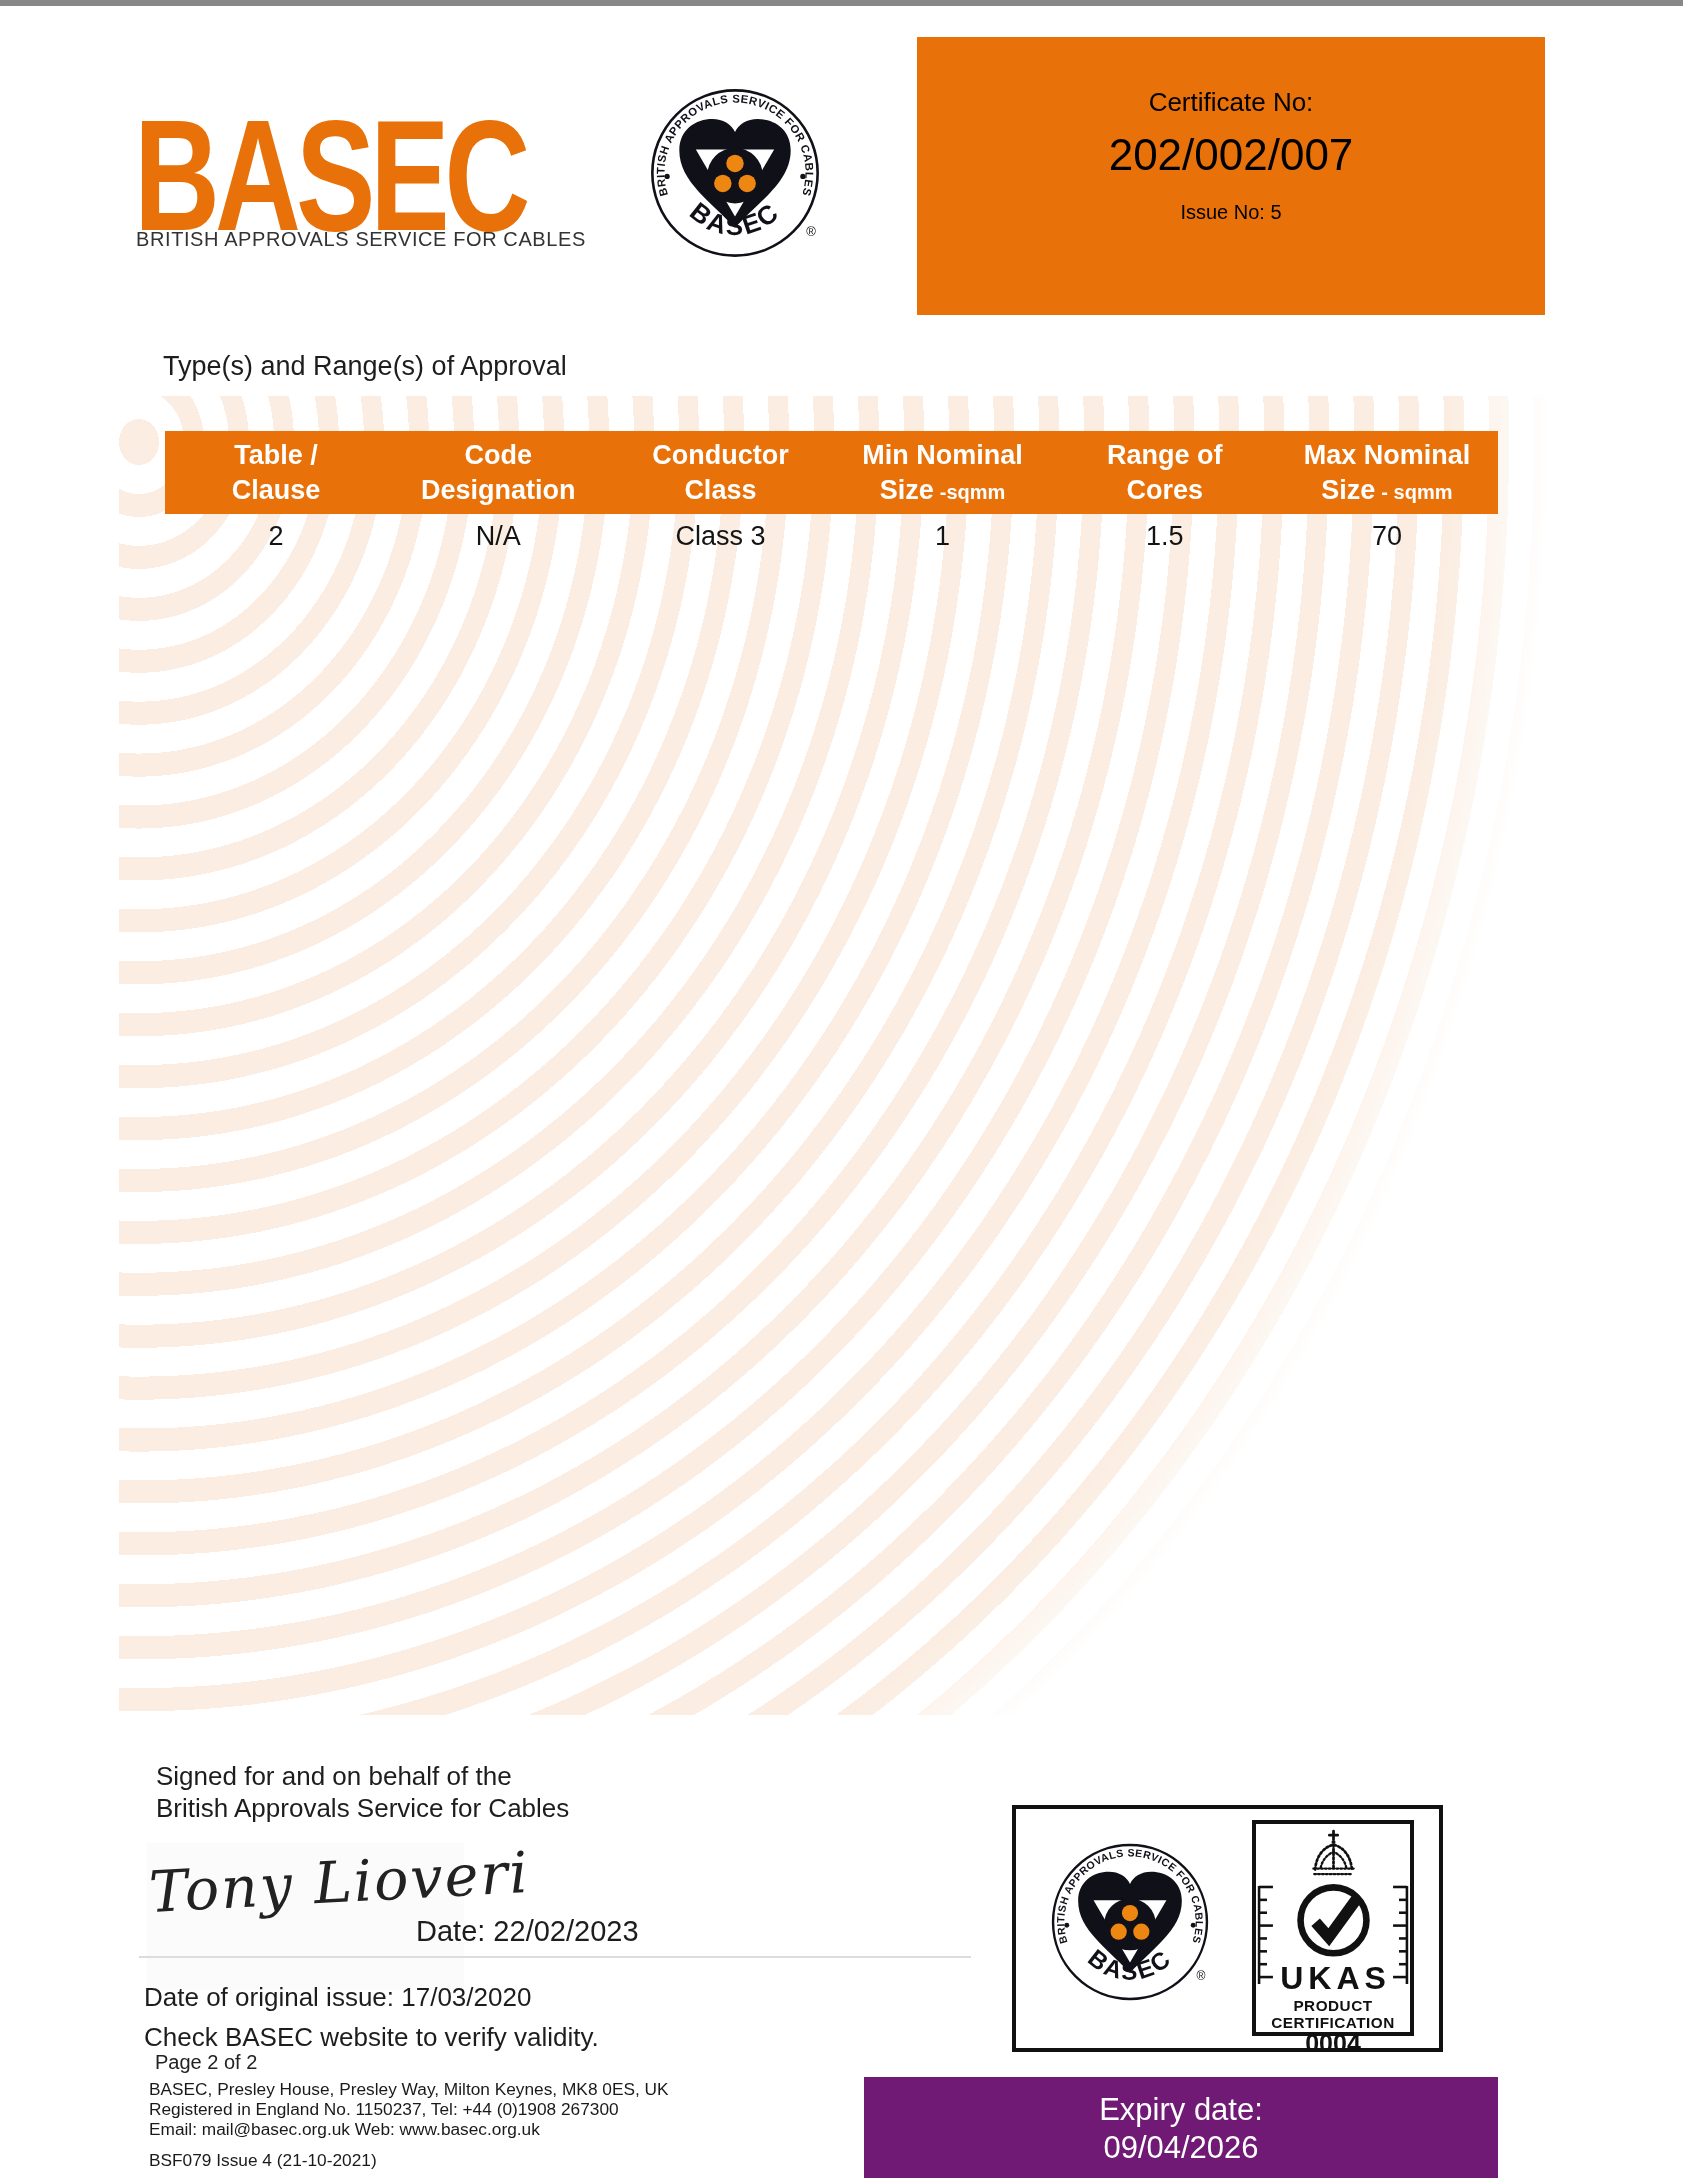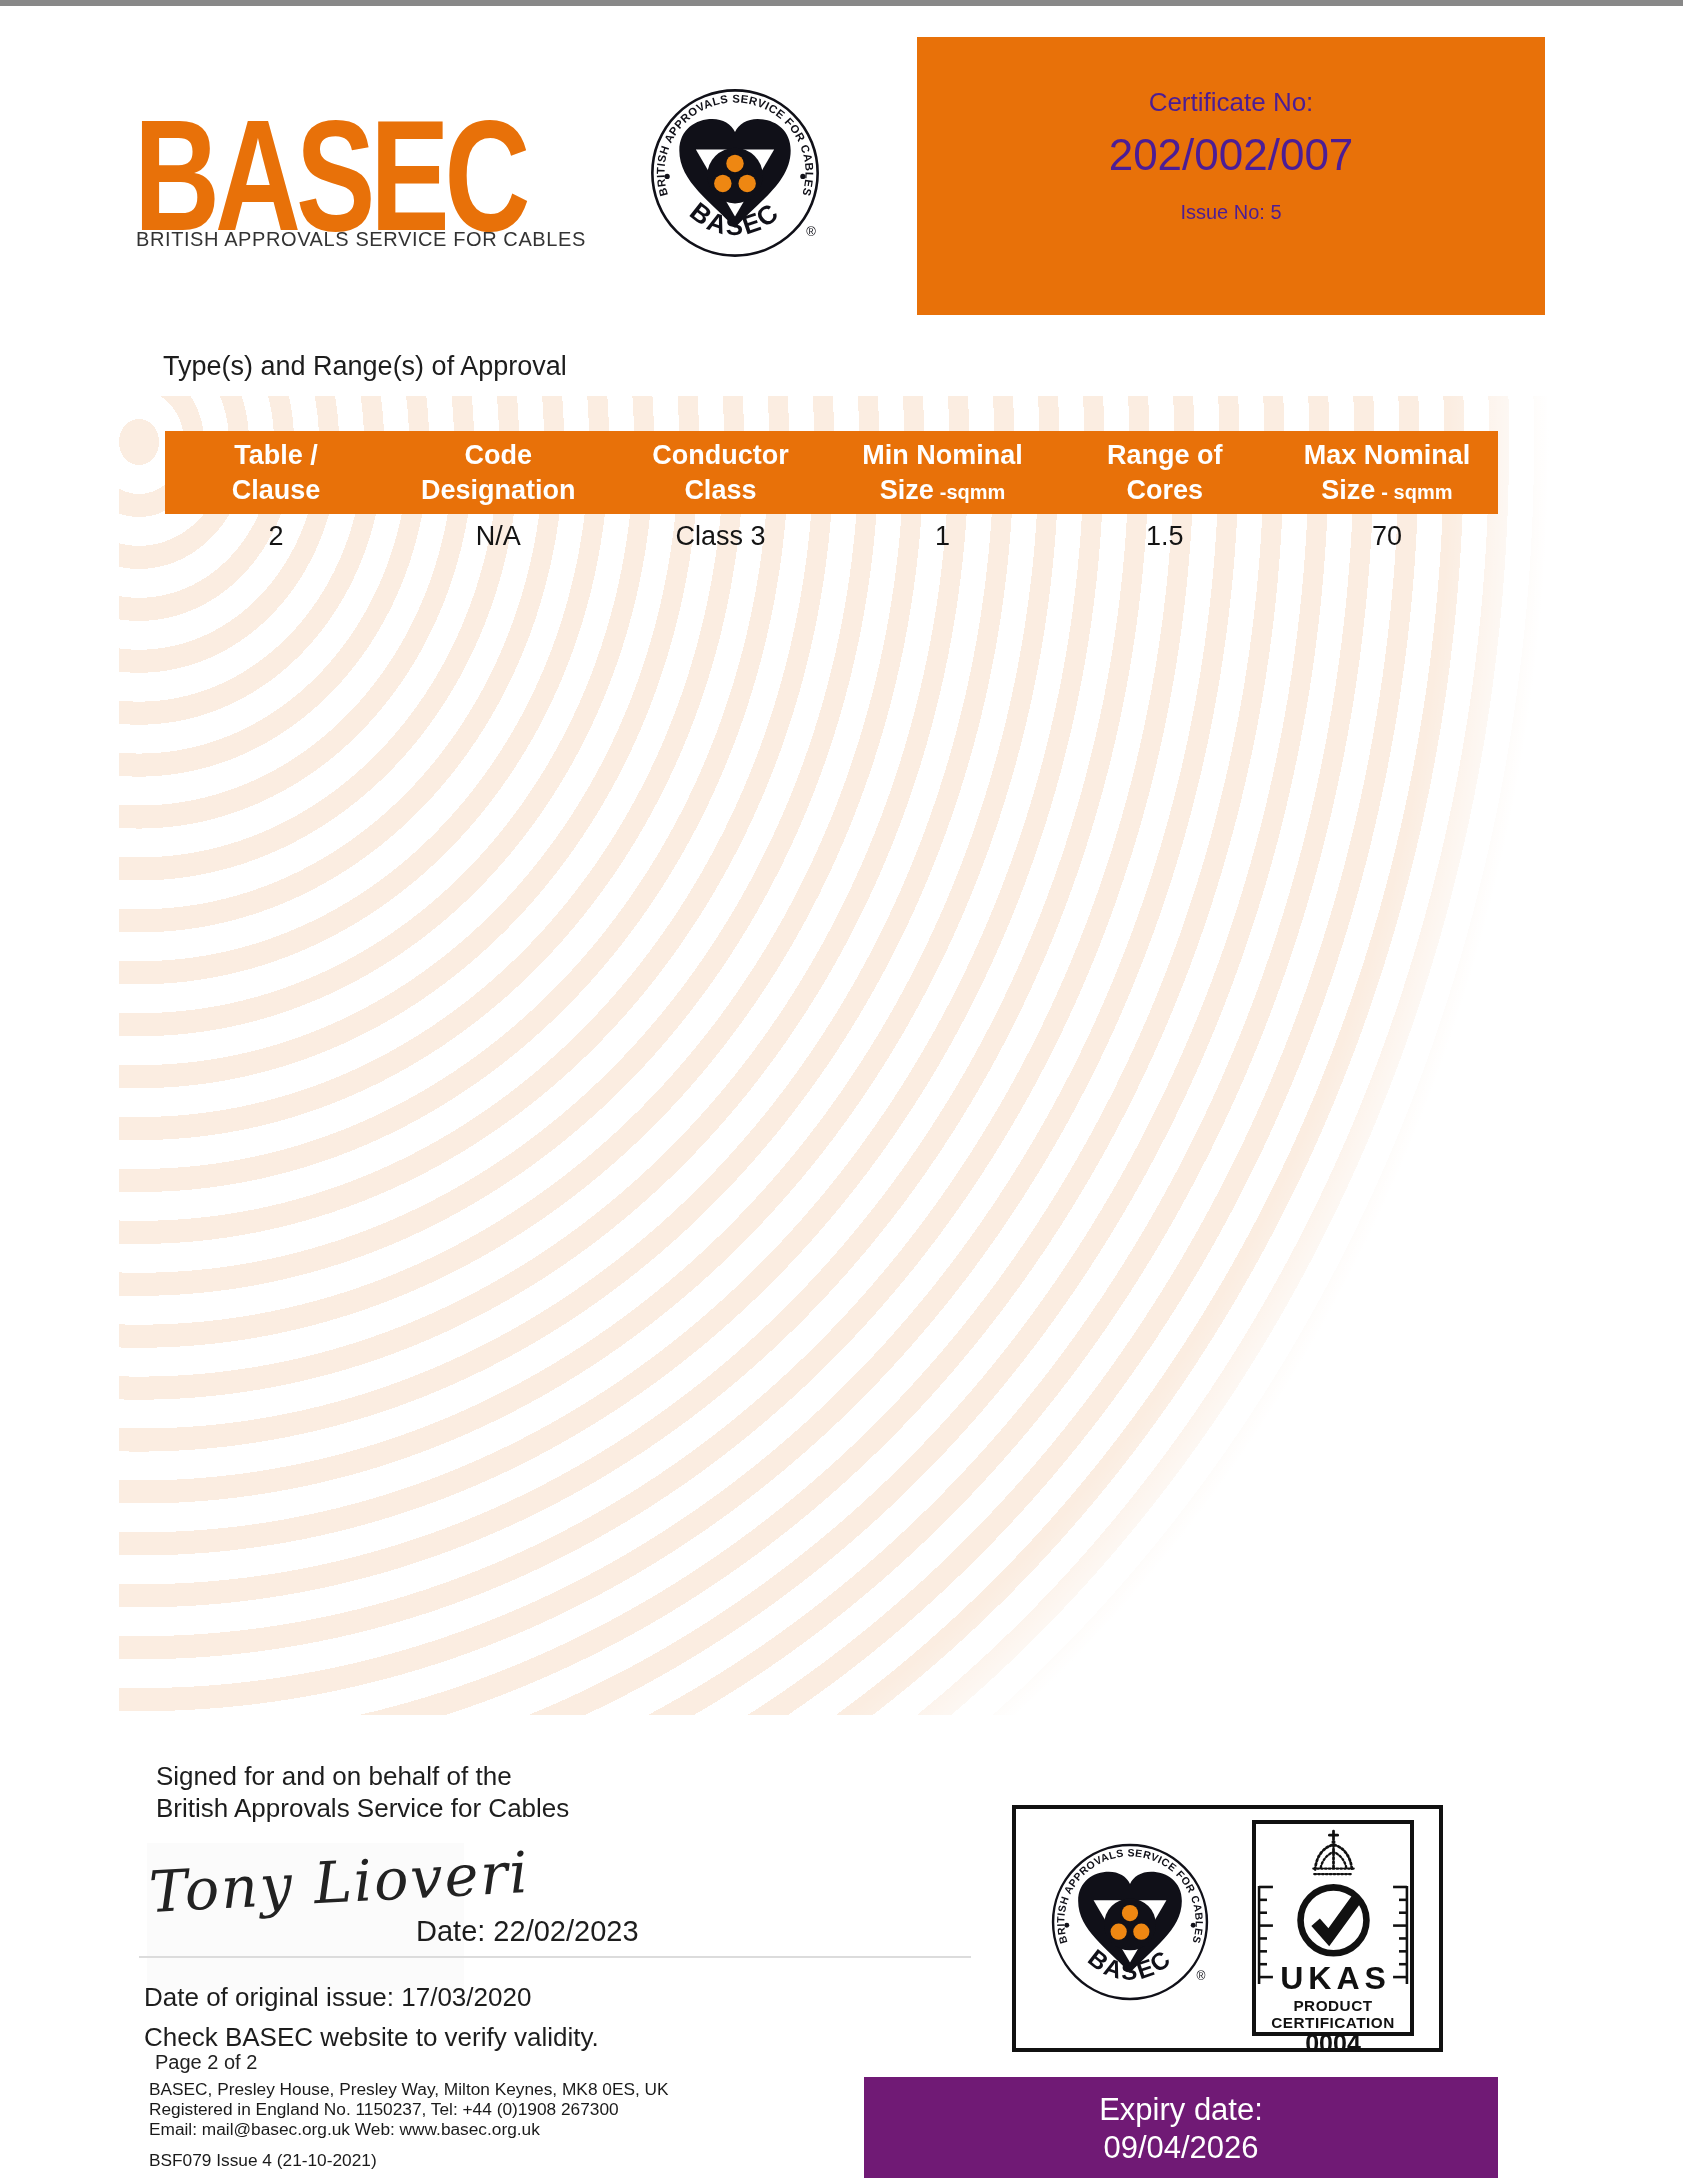--- a/index.html
+++ b/index.html
@@ -14,21 +14,21 @@
   
   .logo-block{position:absolute;left:134px;top:91px;z-index:2;}
   .logo-word{font-size:119px;font-weight:bold;letter-spacing:-5px;line-height:1;
              color:#E87109;transform:scaleY(1.32);transform-origin:top left;}
   .logo-tagline{position:absolute;left:2px;top:131px;font-size:20px;color:#333;
                 letter-spacing:0.6px;white-space:nowrap;}
   
   .seal-top{position:absolute;left:648px;top:80px;z-index:2;}
   
   .cert-box{position:absolute;left:917px;top:31px;width:628px;height:278px;background:#E87109;
-            z-index:2;display:flex;flex-direction:column;align-items:center;color:#4c1d95;
+            z-index:2;display:flex;flex-direction:column;align-items:center;color:#000000;
             padding-top:50px;box-sizing:border-box;}
   .cert-label{font-size:26px;line-height:30px;}
   .cert-number{font-size:44px;line-height:48px;margin-top:14px;}
   .cert-issue{font-size:20px;line-height:30px;margin-top:18px;}
   
   .section-heading{position:absolute;left:163px;top:345px;font-size:27px;color:#1d1d1d;z-index:2;}
   
   .approval-table{position:absolute;left:165px;top:425px;width:1333px;z-index:2;}
   .t-header{display:grid;grid-template-columns:repeat(6,1fr);background:#E87109;height:83px;
             align-items:center;}

